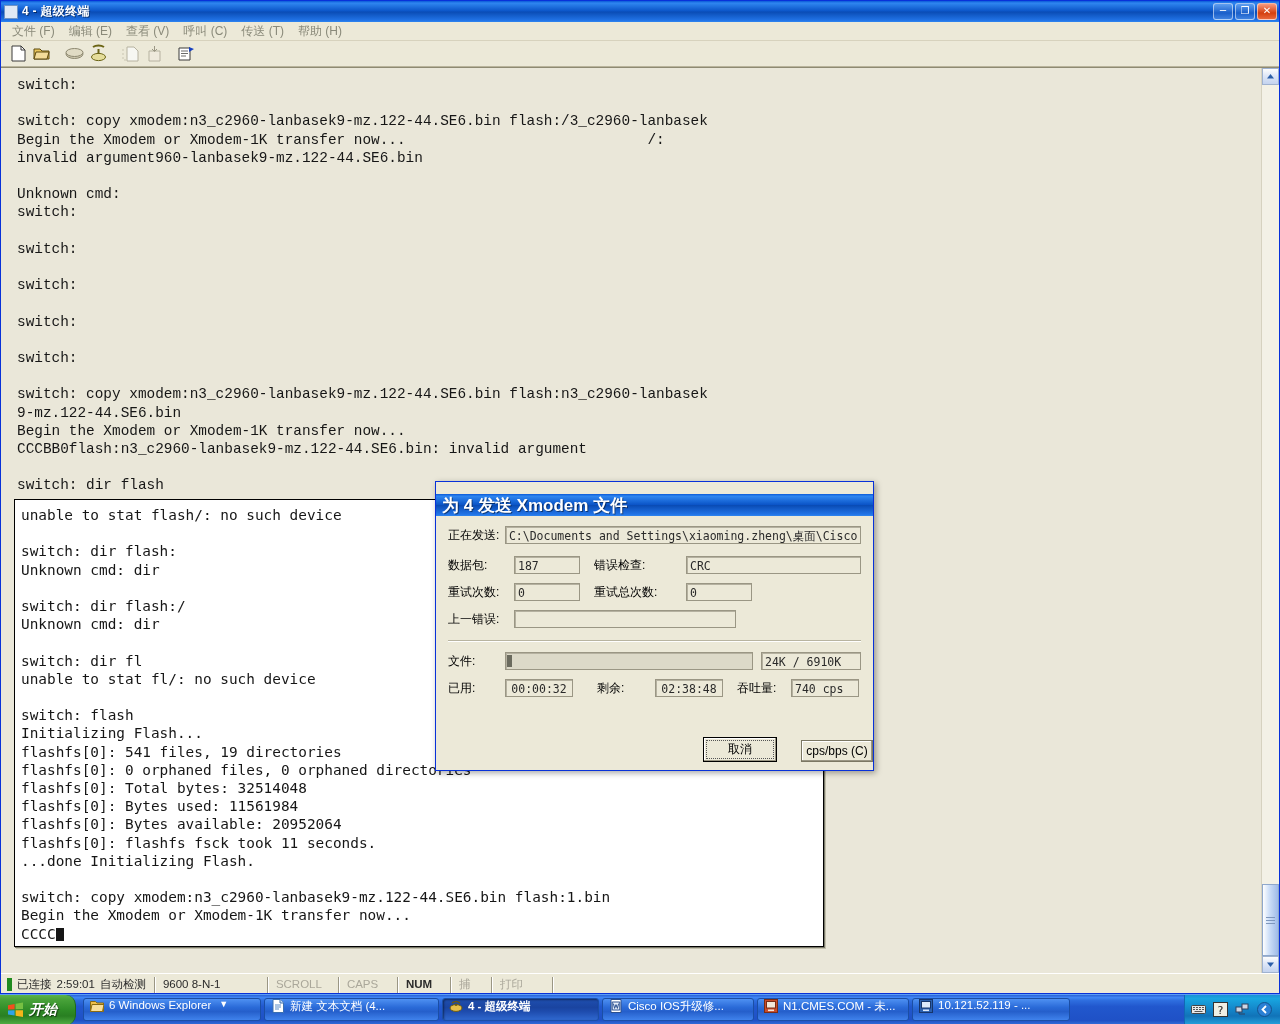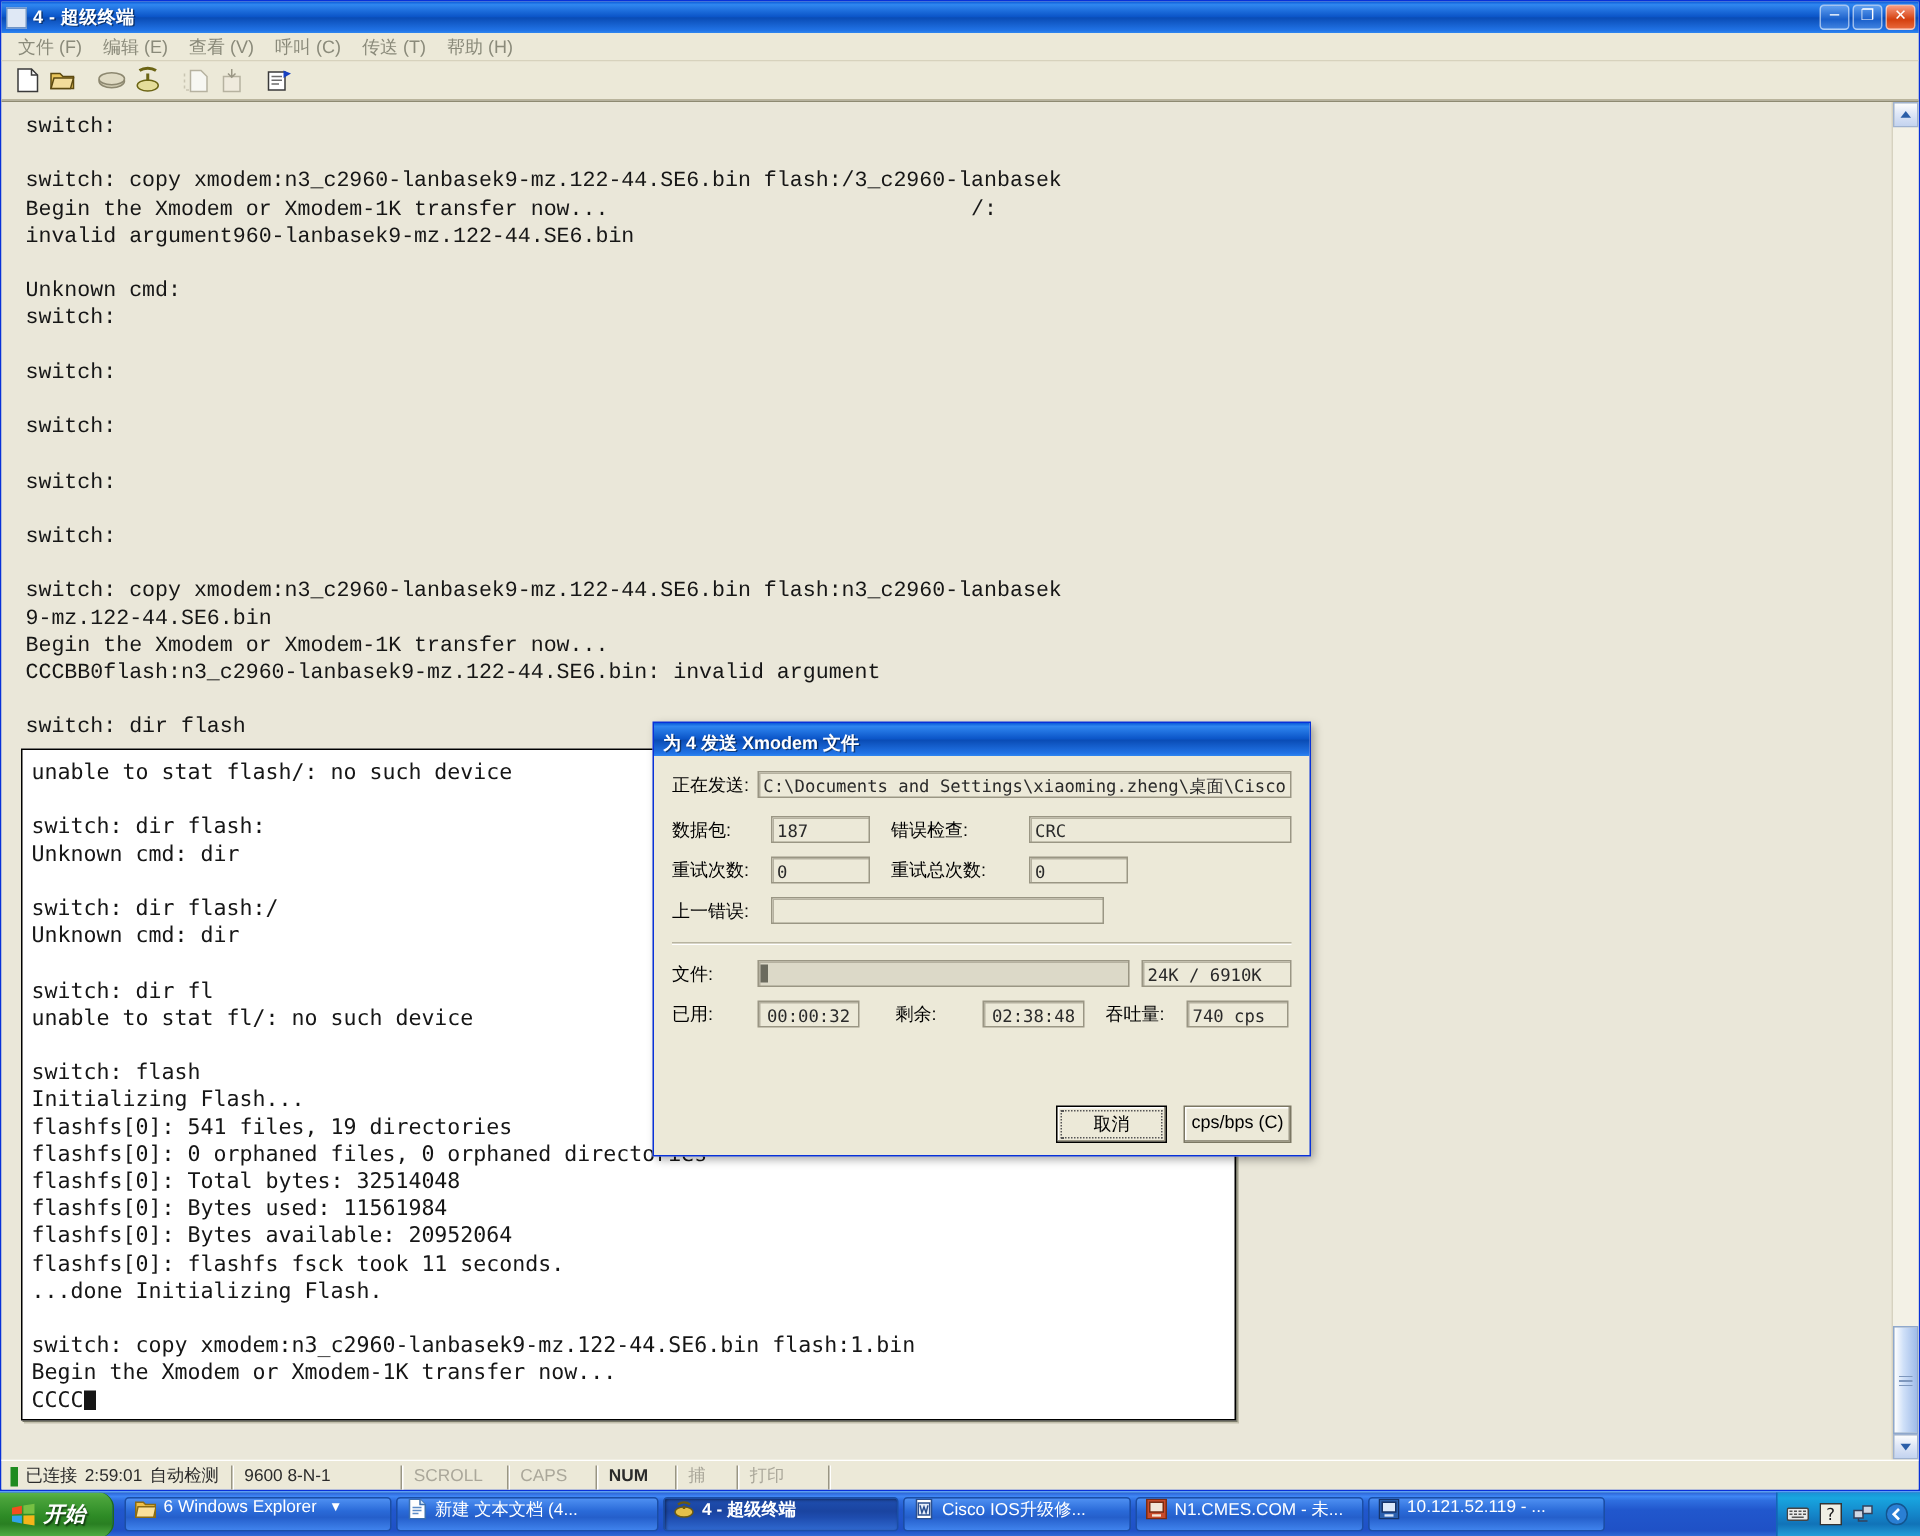--- a/index.html
+++ b/index.html
@@ -204,25 +204,26 @@
     background: #ece9d8;
     border: 1px solid #0831d9;
     box-shadow: 2px 2px 6px rgba(0,0,0,.35);
     box-sizing: border-box;
     display: flex; flex-direction: column;
     z-index: 50;
   }
   .dlg-title {
     height: 22px; flex: 0 0 22px;
     background: linear-gradient(180deg,#0a5ad8 0%,#2f86f0 10%,#0b55c8 48%,#0a4cb5 52%,#2173e6 92%,#2f86f0 100%);
-    color: #fff; font-weight: bold; font-size: 12px;
-    display: flex; align-items: flex-end;
+    color: #fff; font-weight: bold; font-size: 17px;
+    display: flex; align-items: center;
     padding-left: 6px;
     text-shadow: 1px 1px 0 rgba(0,0,0,.45);
     box-sizing: border-box;
+    margin-top: 12px;
   }
   .dlg-body {
     flex: 1 1 auto;
     padding: 10px 12px 8px 12px;
     box-sizing: border-box;
     font-size: 12px;
     color: #000;
     position: relative;
   }
   .row { display: flex; align-items: center; margin-bottom: 9px; }
@@ -244,21 +245,21 @@
   .progbar {
     background:#dcd9c8;
     border: 1px solid #9a9684;
     box-shadow: inset 1px 1px 0 #b5b1a0;
     height: 18px;
     position: relative;
     box-sizing: border-box;
     overflow:hidden;
   }
   .progfill { position:absolute; left:1px; top:2px; bottom:2px; width:5px; background:#6b6b5e; }
-  .dlg-btns { position:absolute; right: 12px; bottom: 8px; display:flex; gap:11px; }
+  .dlg-btns { position:absolute; right: 0; bottom: 8px; display:flex; gap:24px;align-items:flex-end; }
   .btn {
     background: #ece9d8;
     border: 1px solid #7b7763;
     box-shadow: inset -1px -1px 0 #9a9684, inset 1px 1px 0 #ffffff;
     font-size: 12px;
     padding: 3px 0;
     min-width: 72px;
     text-align:center;
     box-sizing: border-box;
     color:#000;

